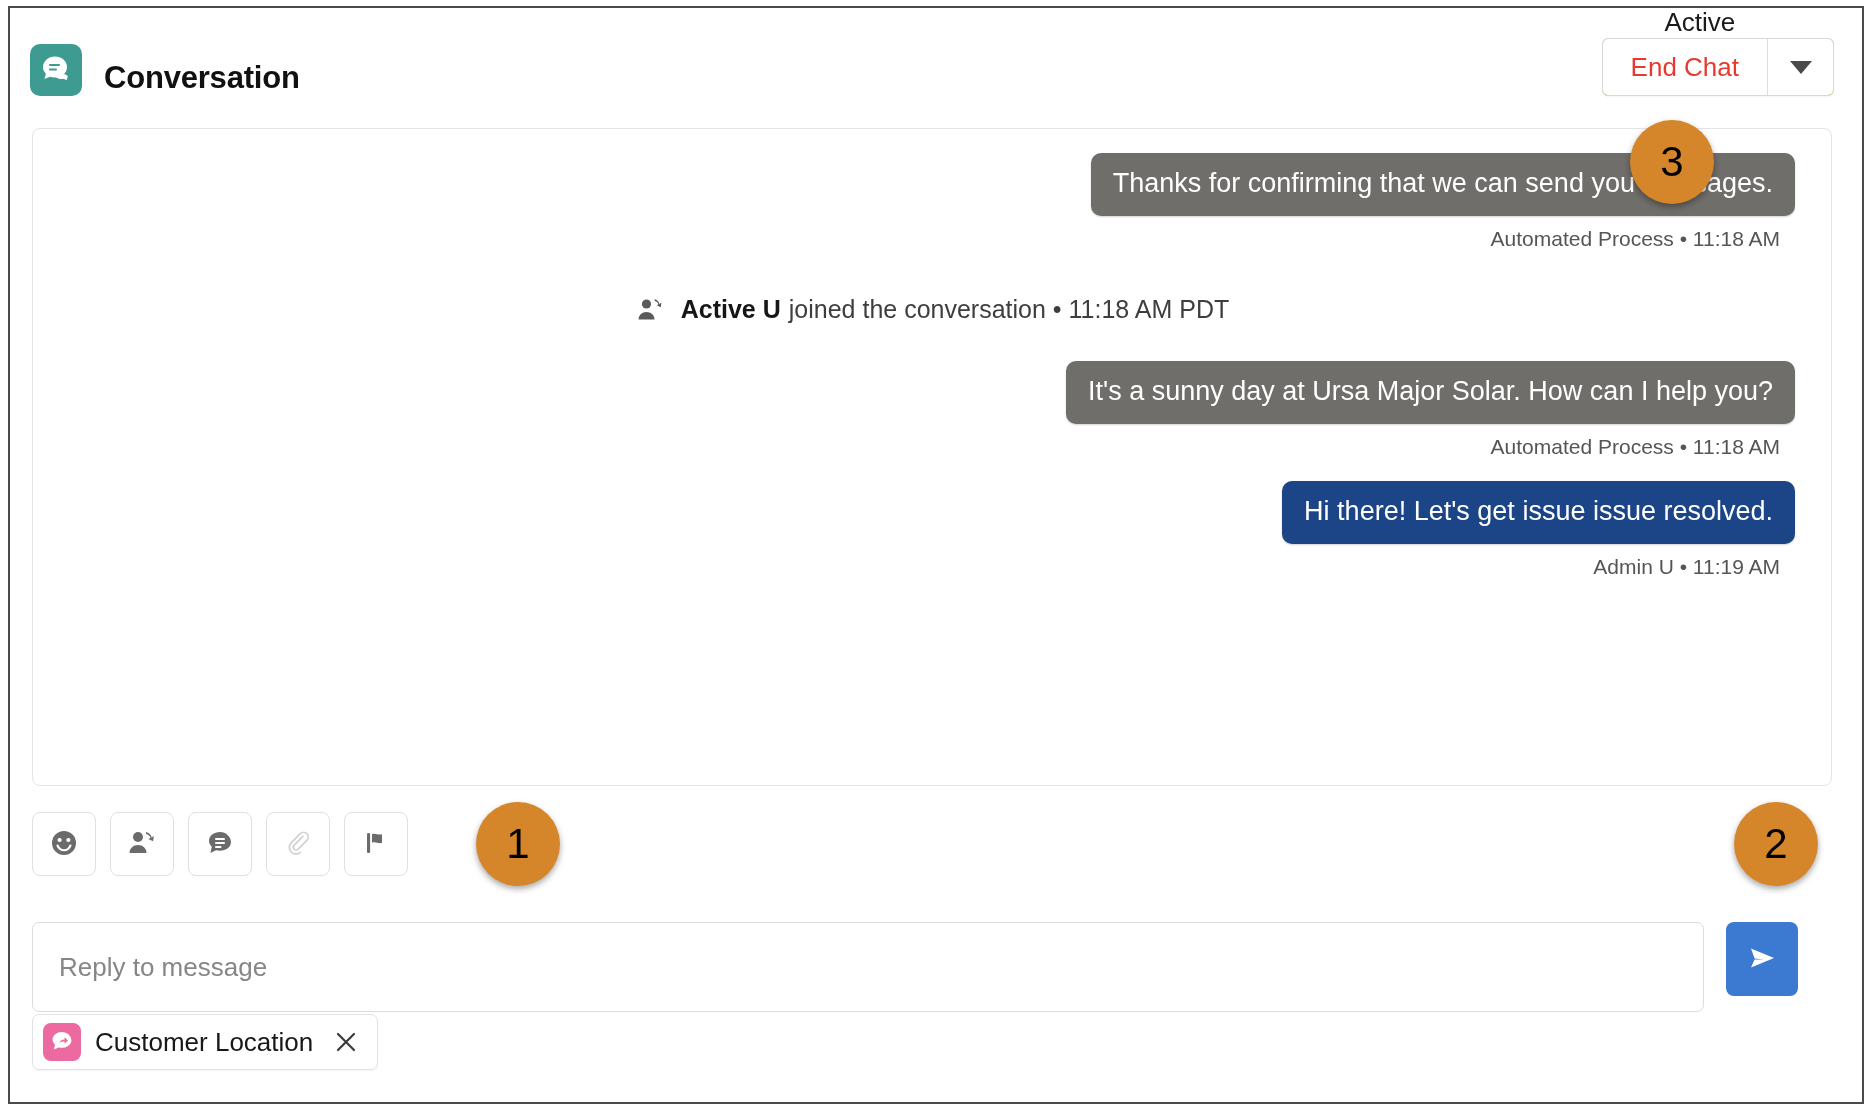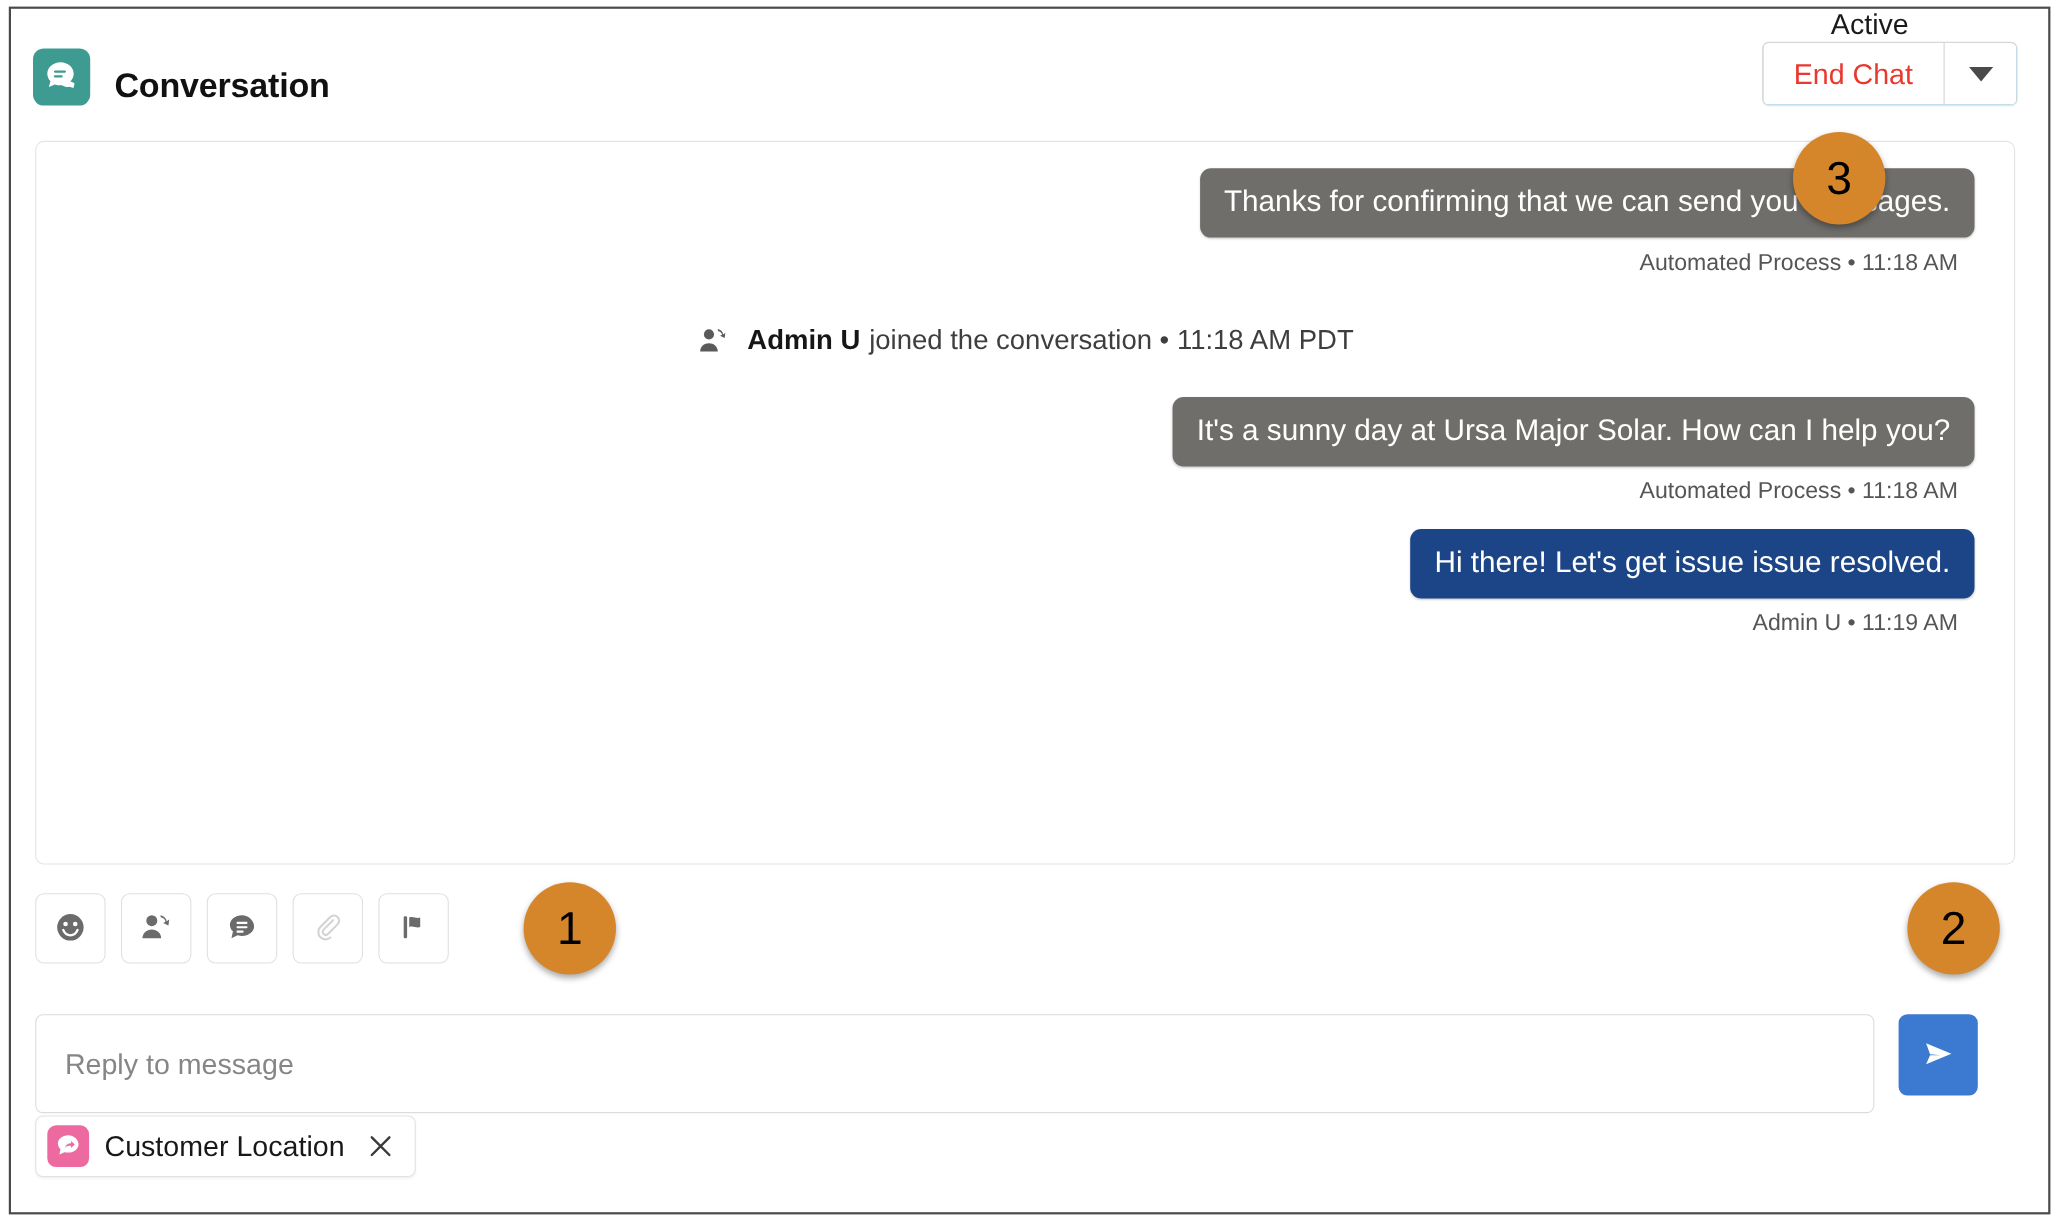--- a/index.html
+++ b/index.html
@@ -57,21 +57,21 @@
     font-size: 26px;
     color: #16325c;
     margin-right: 36px;
     color: #1a1a1a;
   }
   .endchat-group {
     display: flex;
     height: 58px;
     border: 1px solid #d8d8d8;
     border-radius: 6px;
-    background: #7dd3fc;
+    background: #84cc16;
     overflow: hidden;
     box-shadow: 0 1px 1px rgba(0,0,0,0.04);
   }
   .endchat-btn {
     display: flex; align-items: center; justify-content: center;
     padding: 0 28px;
     font-size: 26px;
     color: #e8392e;
     background: #ffffff;
     border: none;
@@ -275,21 +275,21 @@
 
     <div class="msg-row system">
       <div class="system-line">
         <span class="sys-icon">
           <svg width="30" height="30" viewBox="0 0 30 30" aria-hidden="true">
             <circle cx="11.5" cy="9" r="4.6" fill="#5a5a5a"></circle>
             <path d="M3.5 24.5c0-4.4 3.6-7.5 8-7.5s8 3.1 8 7.5z" fill="#5a5a5a"></path>
             <path d="M19.5 4.2c2.6.5 4.5 2.3 4.9 4.8l2-1.4-.6 4.6-4.2-1.9 1.9-1c-.4-1.7-1.8-3-3.8-3.4z" fill="#5a5a5a"></path>
           </svg>
         </span>
-        <span class="who">Admin U</span>
+        <span class="who">Active U</span>
         <span>joined the conversation • 11:18 AM PDT</span>
       </div>
     </div>
 
     <div class="spacer-b"></div>
 
     <div class="msg-row">
       <div class="bubble agent-auto">It's a sunny day at Ursa Major Solar. How can I help you?</div>
       <div class="meta">Automated Process • 11:18 AM</div>
     </div>

